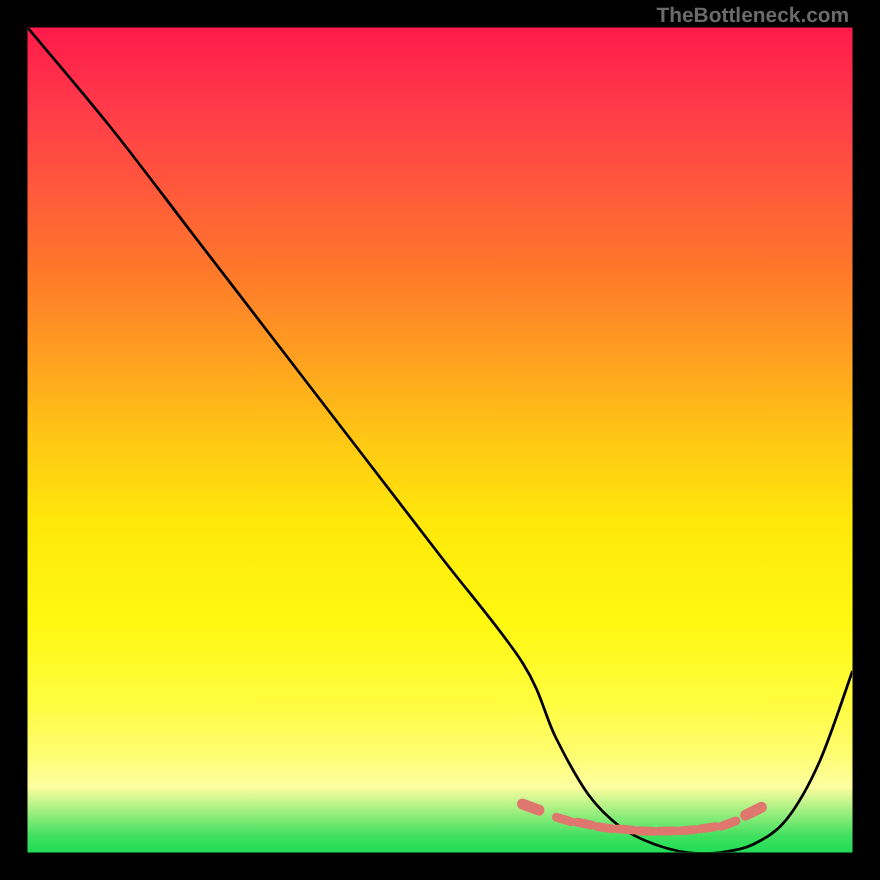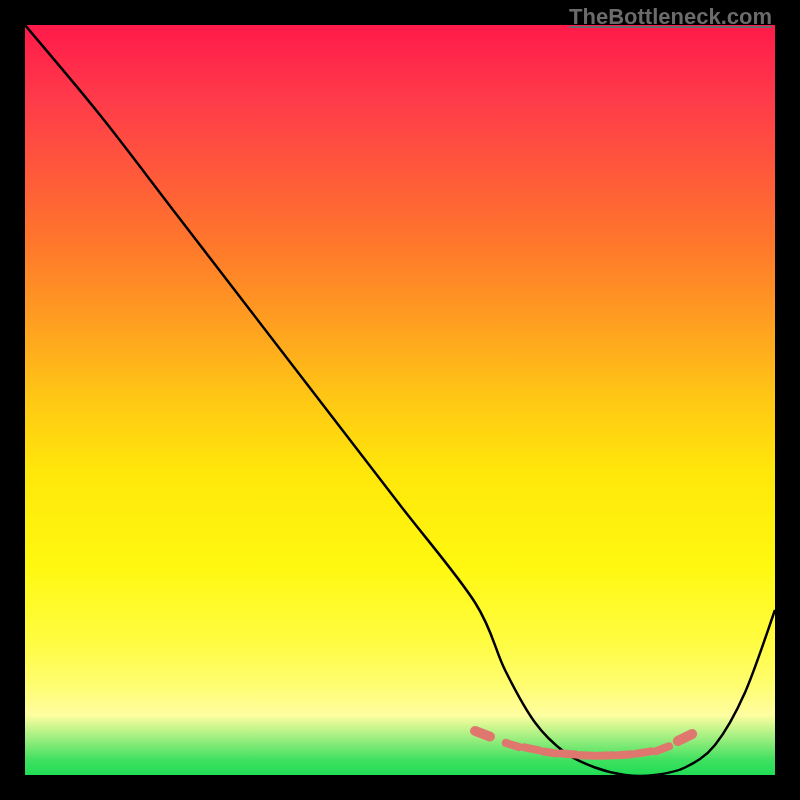--- a/index.html
+++ b/index.html
@@ -23,24 +23,23 @@
       #fffd70 88%,
       #fffea0 92%,
       #40e060 98%,
       #20dd55 100%);
   }
   .attribution {
     position: absolute;
     top: 4px;
     right: 28px;
     color: #6b6b6b;
-    font-size: 22px;
+    font-size: 19px;
     font-weight: bold;
     z-index: 10;
-    text-decoration: underline;
   }
   svg.curve {
     position: absolute;
     left: 25px;
     top: 25px;
     width: 750px;
     height: 750px;
     pointer-events: none;
   }
 </style>

